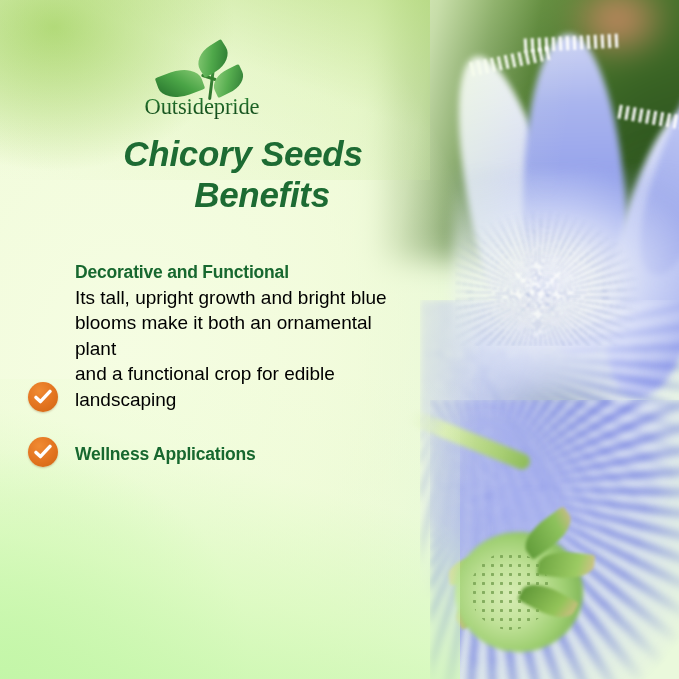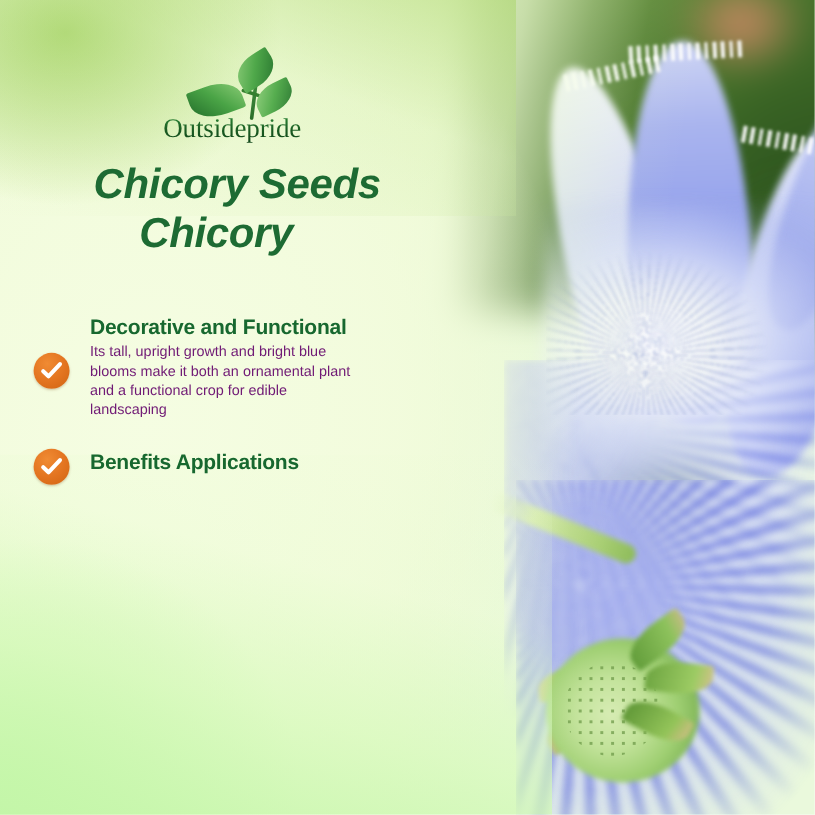--- a/index.html
+++ b/index.html
@@ -262,21 +262,21 @@
     left: 65px; top: 30px;
     width: 16px; height: 3px;
     background: #35802f;
     transform: rotate(18deg);
     border-radius: 2px;
   }
   .logo-word {
     position: absolute;
     left: 0; top: 48px;
     width: 132px;
-    text-align: left;
+    text-align: center;
     font-family: "Liberation Serif", serif;
     font-size: 22.5px;
     letter-spacing: -0.1px;
     color: #1f6b2a;
     background: linear-gradient(180deg, #2f8f3a 0%, #1a5c22 55%, #0f4418 100%);
     -webkit-background-clip: text;
     background-clip: text;
     -webkit-text-fill-color: transparent;
     white-space: nowrap;
   }
@@ -285,33 +285,34 @@
   .title {
     position: absolute;
     left: 78px; top: 134px;
     width: 330px;
     font-size: 35px;
     line-height: 1.16;
     font-weight: bold;
     font-style: italic;
     color: #1d6b33;
     letter-spacing: -0.3px;
+    text-align: center;
   }
   .title .l2 { display: block; padding-left: 38px; }
 
   
   .benefits {
     position: absolute;
     left: 28px; top: 262px;
     width: 380px;
   }
   .benefit {
     position: relative;
     display: flex;
-    align-items: center;
+    align-items: flex-end;
     margin-bottom: 19px;
   }
   .check {
     flex: 0 0 auto;
     width: 30px; height: 30px;
     margin-top: 6px;
     border-radius: 50%;
     background: radial-gradient(circle at 38% 30%, #f08b33 0%, #e2731f 55%, #cf6412 100%);
     box-shadow: 0 1px 2px rgba(120,60,10,.28);
     position: relative;
@@ -320,23 +321,23 @@
   .btext { padding-left: 17px; }
   .bhead {
     font-size: 17.5px;
     font-weight: bold;
     color: #17682f;
     letter-spacing: -0.2px;
     margin: 0 0 2px 0;
     line-height: 1.2;
   }
   .bbody {
-    font-size: 12px;
+    font-size: 19px;
     line-height: 1.34;
-    color: #701a75;
+    color: #000000;
     margin: 0;
     max-width: 330px;
     white-space: pre-line;
   }
 </style>
 </head>
 <body>
 
 <div id="card">
 
@@ -377,21 +378,21 @@
       <div class="leaf-stem"></div>
       <div class="leaf-stem2"></div>
       <div class="leaf leaf-top"></div>
       <div class="leaf leaf-left"></div>
       <div class="leaf leaf-right"></div>
       <div class="logo-word">Outsidepride</div>
     </div>
 
     <div class="title">
       <span>Chicory Seeds</span>
-      <span class="l2">Chicory</span>
+      <span class="l2">Benefits</span>
     </div>
 
     <div class="benefits">
 
       <div class="benefit">
         <div class="check">
           <svg width="18" height="16" viewBox="0 0 18 16" aria-hidden="true">
             <path d="M2 8.4 L6.4 12.6 L16 2.4" fill="none" stroke="#ffffff" stroke-width="3.4" stroke-linecap="round" stroke-linejoin="round"></path>
           </svg>
         </div>
@@ -405,19 +406,19 @@
       </div>
 
 
       <div class="benefit">
         <div class="check">
           <svg width="18" height="16" viewBox="0 0 18 16" aria-hidden="true">
             <path d="M2 8.4 L6.4 12.6 L16 2.4" fill="none" stroke="#ffffff" stroke-width="3.4" stroke-linecap="round" stroke-linejoin="round"></path>
           </svg>
         </div>
         <div class="btext">
-          <p class="bhead">Benefits Applications</p>
+          <p class="bhead">Wellness Applications</p>
         </div>
       </div>
 
     </div>
   </div>
 </div>
 
 </body></html>

